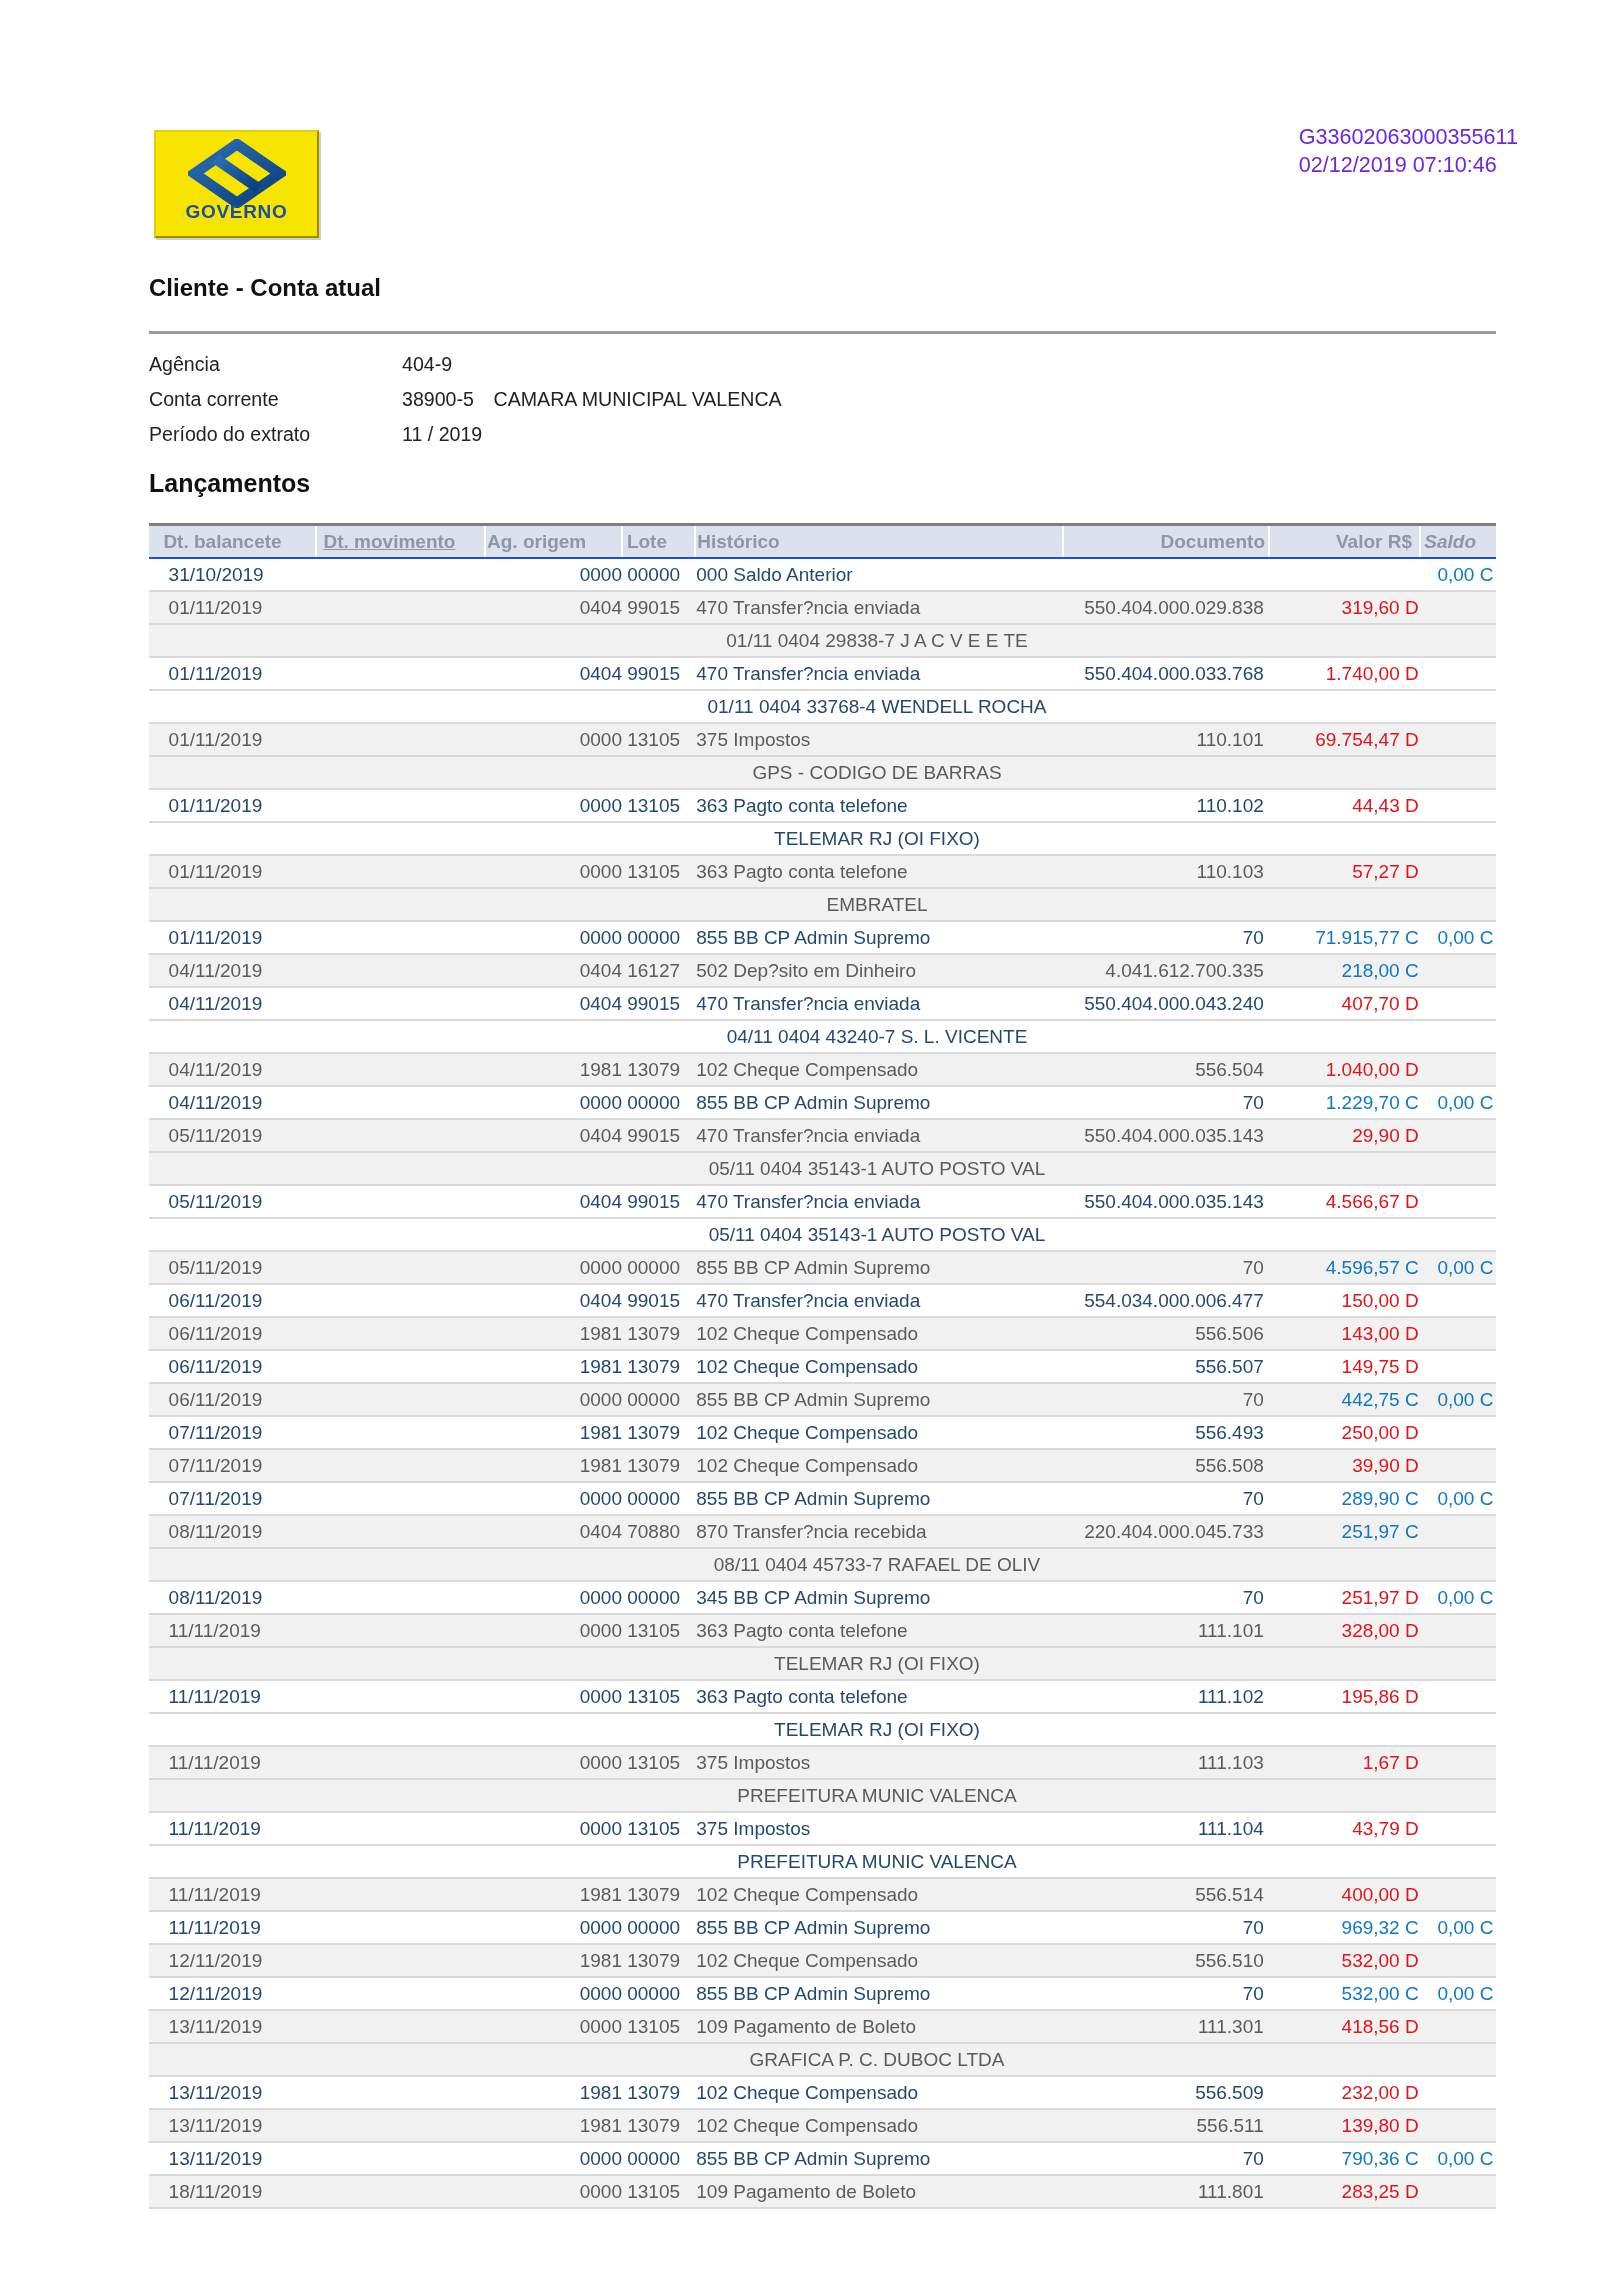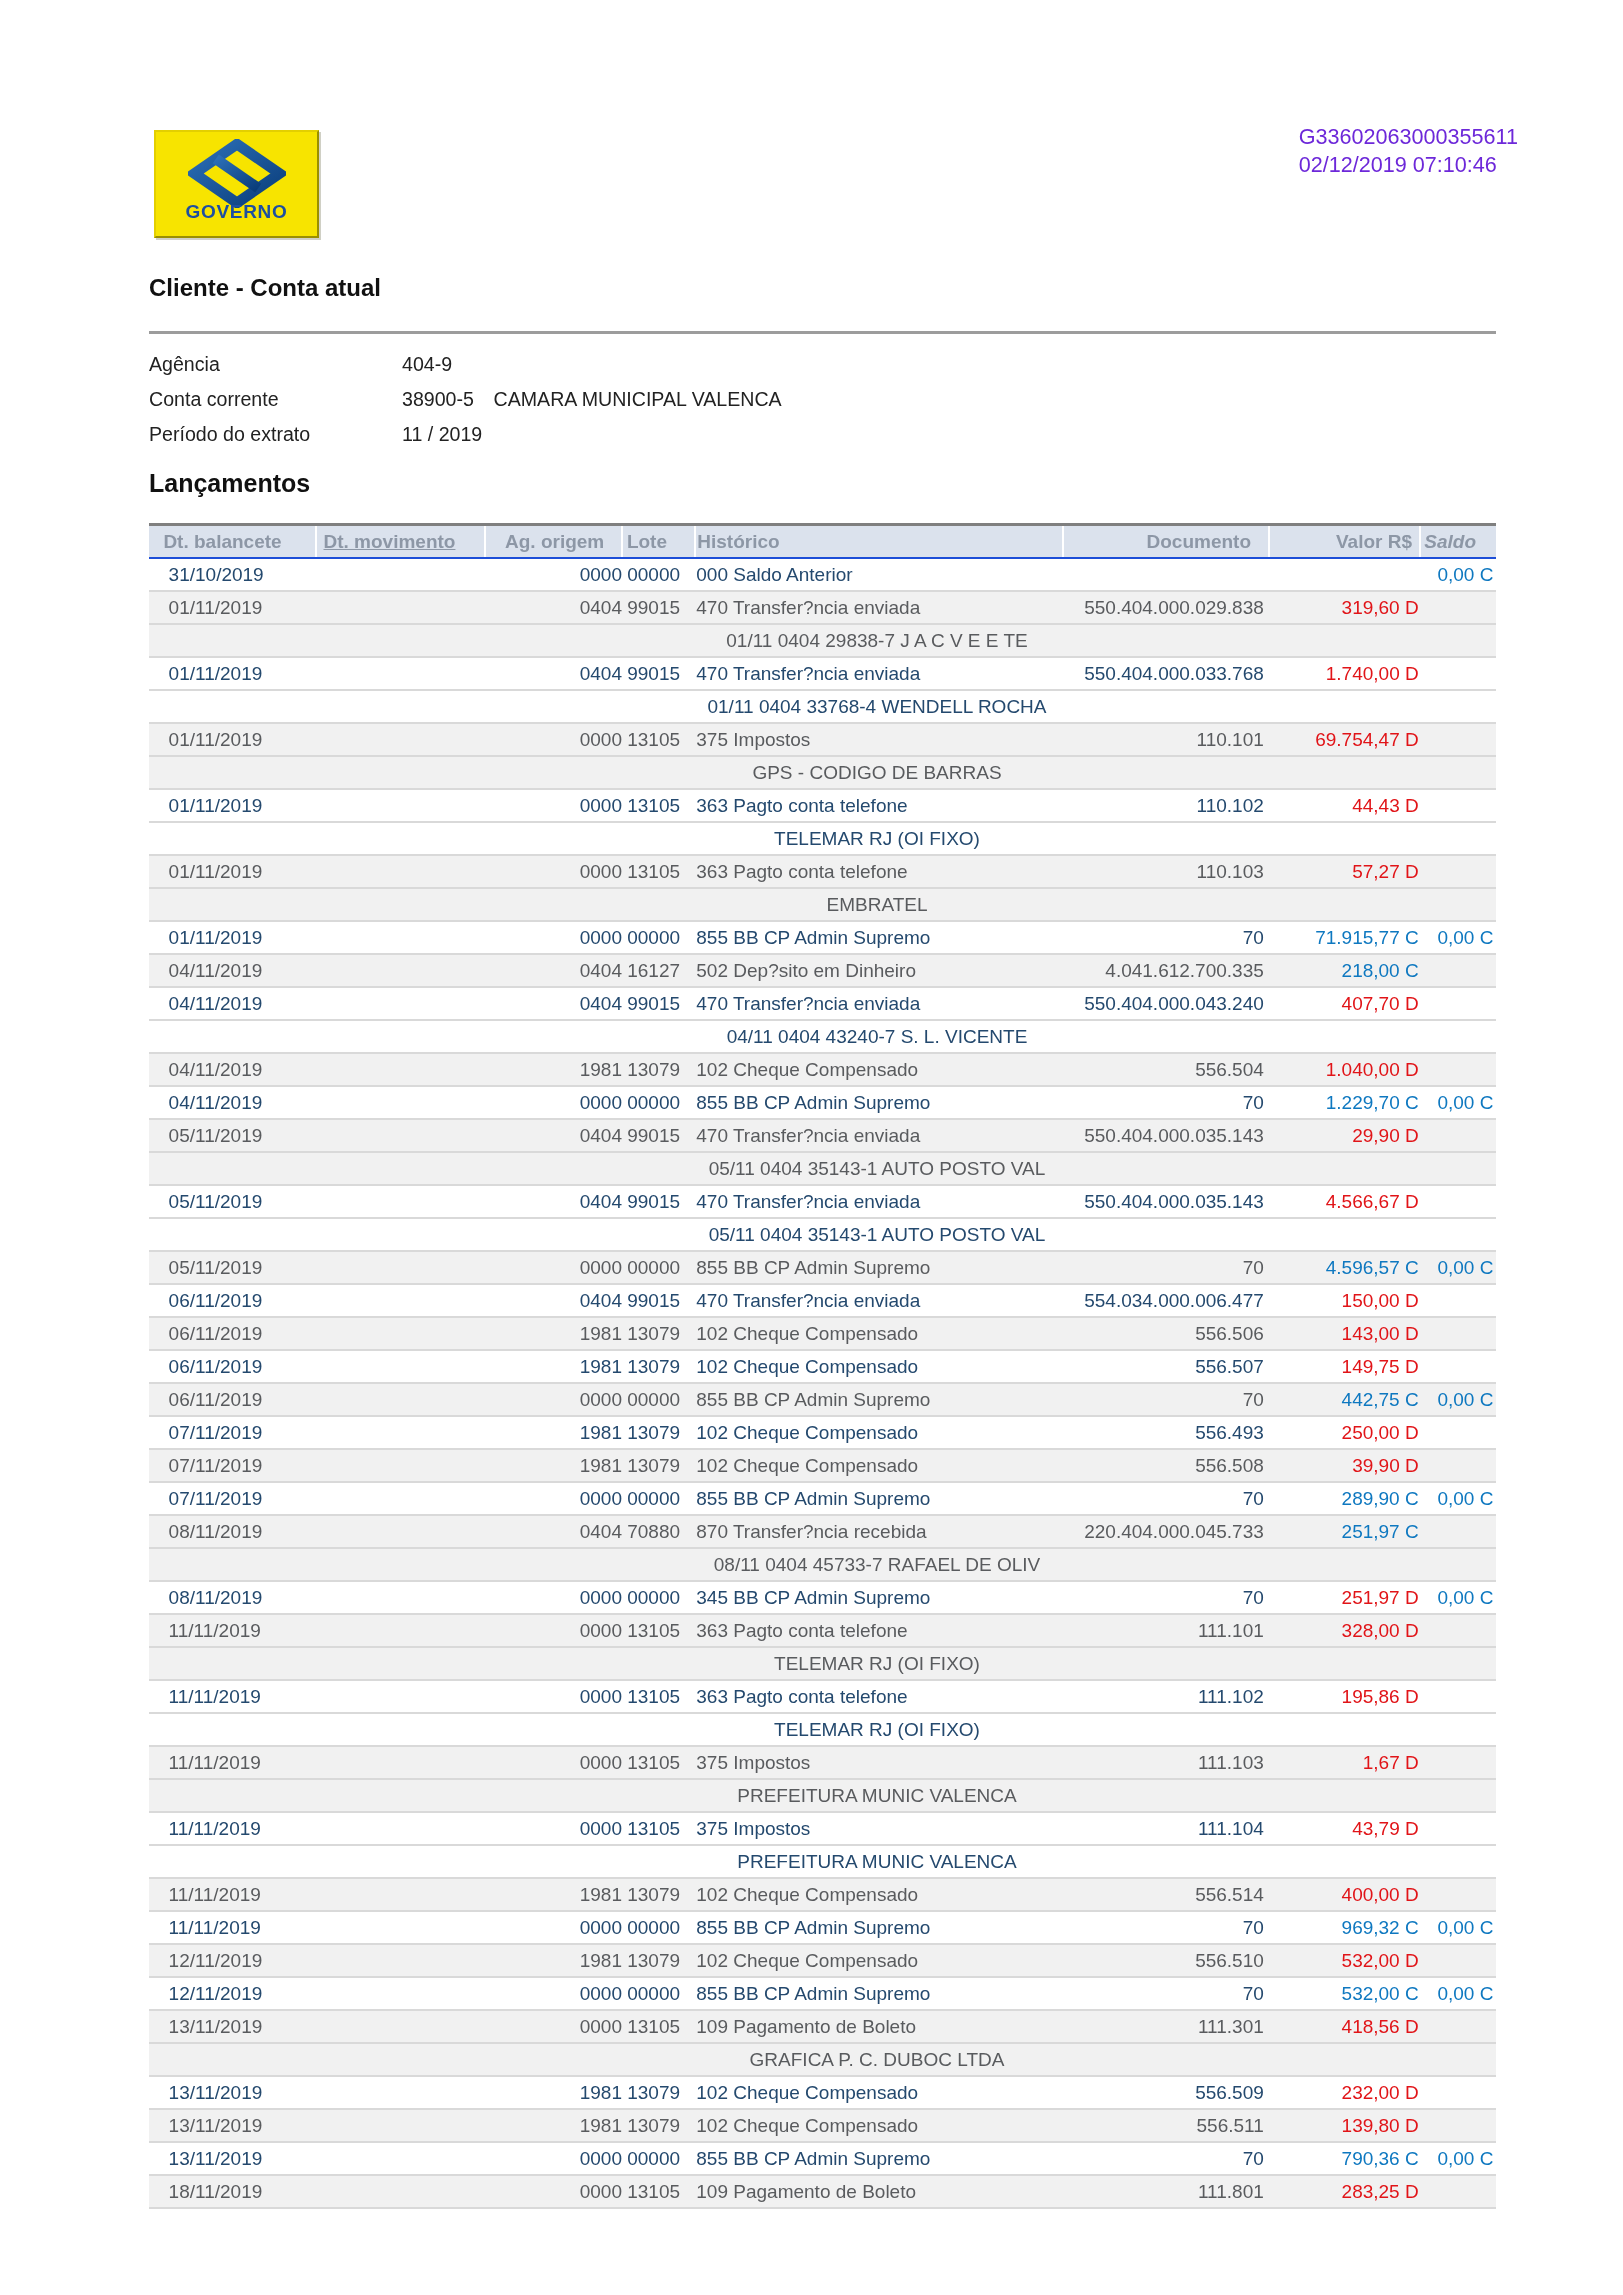--- a/index.html
+++ b/index.html
@@ -114,24 +114,24 @@
           <col class="c-lote">
         <col class="c-hist">
           <col class="c-doc">
           <col class="c-val">
           <col class="c-sal">
       </colgroup>
       <thead>
         <tr>
           <th class="a-l" style="padding-left:14.4px;">Dt. balancete</th>
           <th class="a-l" style="padding-left:6.5px;text-decoration:underline;">Dt. movimento</th>
-          <th class="a-l" style="padding-left:19px;">Ag. origem</th>
+          <th class="a-l" style="padding-left:1px;">Ag. origem</th>
           <th class="a-l" style="padding-left:3.9px;">Lote</th>
           <th class="a-l" style="padding-left:1.3px;">Histórico</th>
-          <th class="a-r" style="padding-right:17px;">Documento</th>
+          <th class="a-r" style="padding-right:3px;">Documento</th>
           <th class="a-r" style="padding-right:7px;text-align:right;">Valor R$</th>
           <th class="a-r" style="padding-right:20px;font-style:italic;">Saldo</th>
         </tr>
       </thead>
       <tbody>
           <tr class="datarow w t-navy">
             <td class="dt">31/10/2019</td>
             <td class="mov"></td>
             <td class="ag">0000</td>
             <td class="lote">00000</td>

